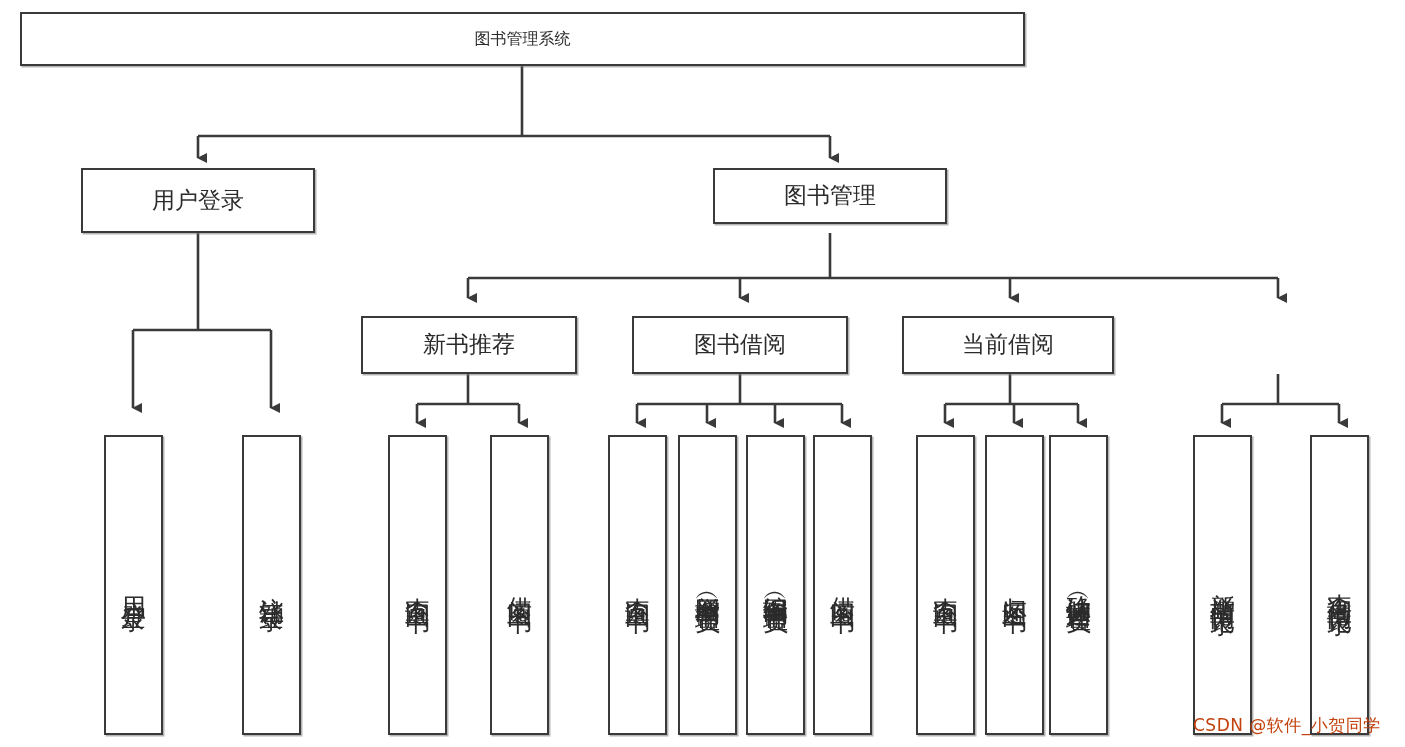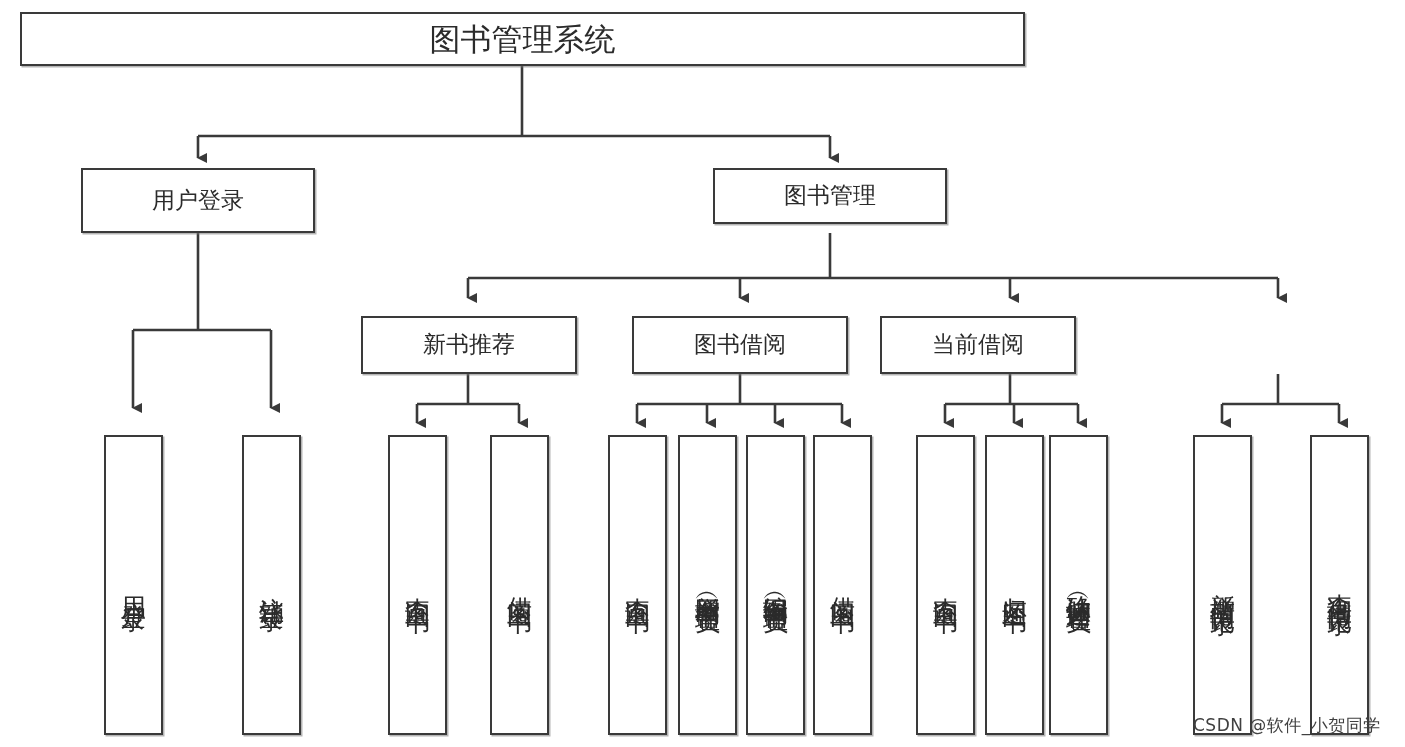--- a/index.html
+++ b/index.html
@@ -25,21 +25,21 @@
     justify-content:center;
     color:#2b2b2b;
   }
   .node .lbl{
     display:block;
     text-align:center;
     line-height:1.12;
     white-space:nowrap;
   }
   .h-node .lbl{font-size:23px;}
-  .root .lbl{font-size:31px;}
+  .root .lbl{font-size:16px;}
 
   
   .v-node{
     align-items:center;
     justify-content:center;
     padding:4px 0;
   }
   .v-node .lbl{
     writing-mode:vertical-rl;
     text-orientation:upright;
@@ -48,21 +48,21 @@
     line-height:1;
     white-space:nowrap;
     max-height:100%;
   }
   .v-node.tall .lbl{font-size:25px;letter-spacing:2px;}
 
   .watermark{
     position:absolute;
     left:1193px;top:714px;
     font-size:17px;
-    color:#404040;
+    color:#c2410c;
     letter-spacing:.5px;
     white-space:nowrap;
     font-family:"DejaVu Sans","Liberation Sans",sans-serif;
   }
 </style>
 </head>
 <body>
 
 <div id="canvas">
 
@@ -126,21 +126,21 @@
   <div class="node h-node" style="left:713px;top:168px;width:234px;height:56px;">
     <span class="lbl">图书管理</span>
   </div>
 
   <div class="node h-node" style="left:632px;top:316px;width:216px;height:58px;">
     <span class="lbl">图书借阅</span>
   </div>
   <div class="node h-node" style="left:361px;top:316px;width:216px;height:58px;">
     <span class="lbl">新书推荐</span>
   </div>
-  <div class="node h-node" style="left:880px;top:316px;width:196px;height:58px;">
+  <div class="node h-node" style="left:902px;top:316px;width:212px;height:58px;">
     <span class="lbl">当前借阅</span>
   </div>
 
   <div class="node v-node" style="left:104px;top:435px;width:59px;height:300px;">
     <span class="lbl">用户登录</span>
   </div>
   <div class="node v-node" style="left:242px;top:435px;width:59px;height:300px;">
     <span class="lbl">注销登录</span>
   </div>
 

